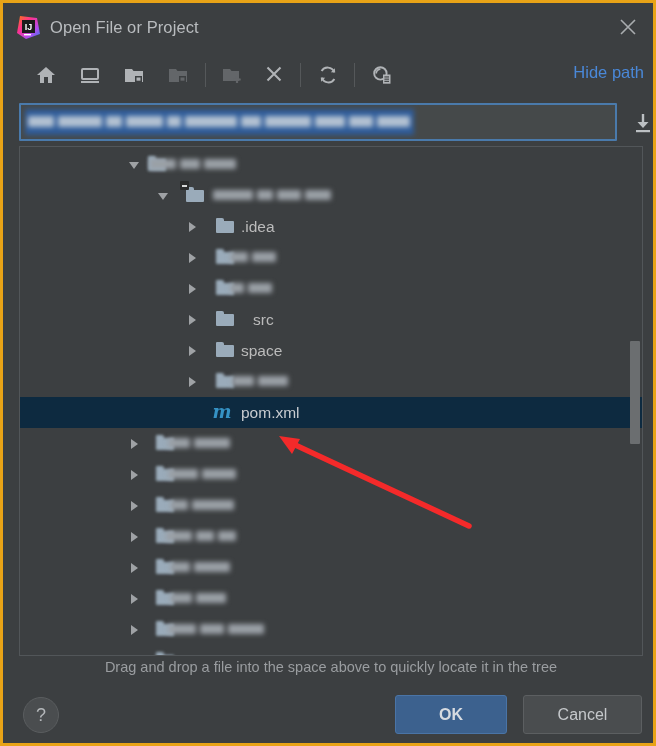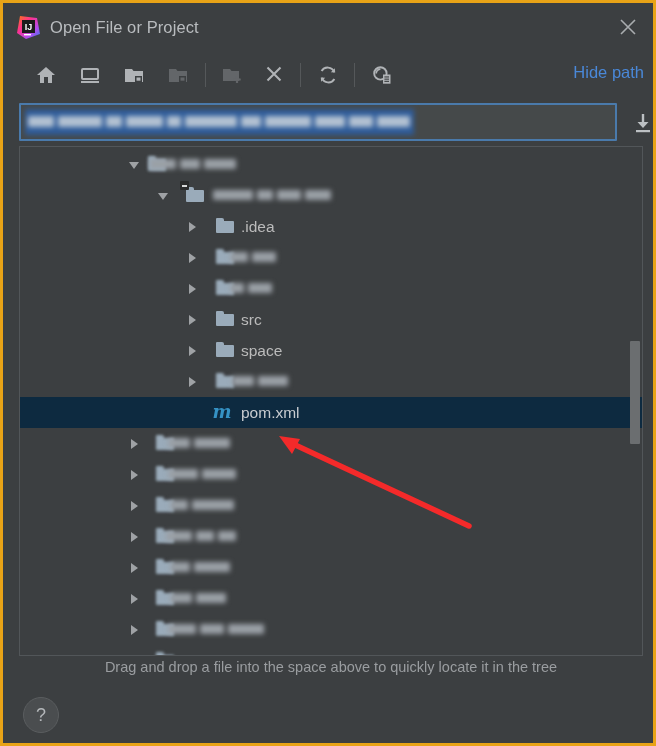--- a/index.html
+++ b/index.html
@@ -522,21 +522,21 @@
 
     <div class="tree-row" style="top:157px">
       <span class="twisty" style="left:166px">
         <svg width="12" height="12" viewBox="0 0 12 12">
             <path d="M3,1 L10,6 L3,11 Z" fill="#9fa2a5"></path>
           </svg>
       </span>
       <span class="node-icon" style="left:196px">
         <span class="folder-ico"><span class="tab"></span><span class="body"></span></span>
       </span>
-      <span class="node-label" style="left:221px">src</span>
+      <span class="node-label" style="left:233px">src</span>
     </div>
 
     <div class="tree-row" style="top:188px">
       <span class="twisty" style="left:166px">
         <svg width="12" height="12" viewBox="0 0 12 12">
             <path d="M3,1 L10,6 L3,11 Z" fill="#9fa2a5"></path>
           </svg>
       </span>
       <span class="node-icon" style="left:196px">
         <span class="folder-ico"><span class="tab"></span><span class="body"></span></span>
@@ -685,14 +685,16 @@
   <svg id="annotation-arrow">
     <g>
       <path d="M466,523 L288,440" stroke="#f42a2a" stroke-width="5.5" stroke-linecap="round" fill="none"></path>
       <path d="M276,433 L297,436 L289,451 Z" fill="#f42a2a"></path>
     </g>
   </svg>
 
   <div id="hint-text">Drag and drop a file into the space above to quickly locate it in the tree</div>
 
   <div id="help-btn">?</div>
+  <div id="ok-btn">OK</div>
+  <div id="cancel-btn">Cancel</div>
 
 </div>
 
 </body></html>

